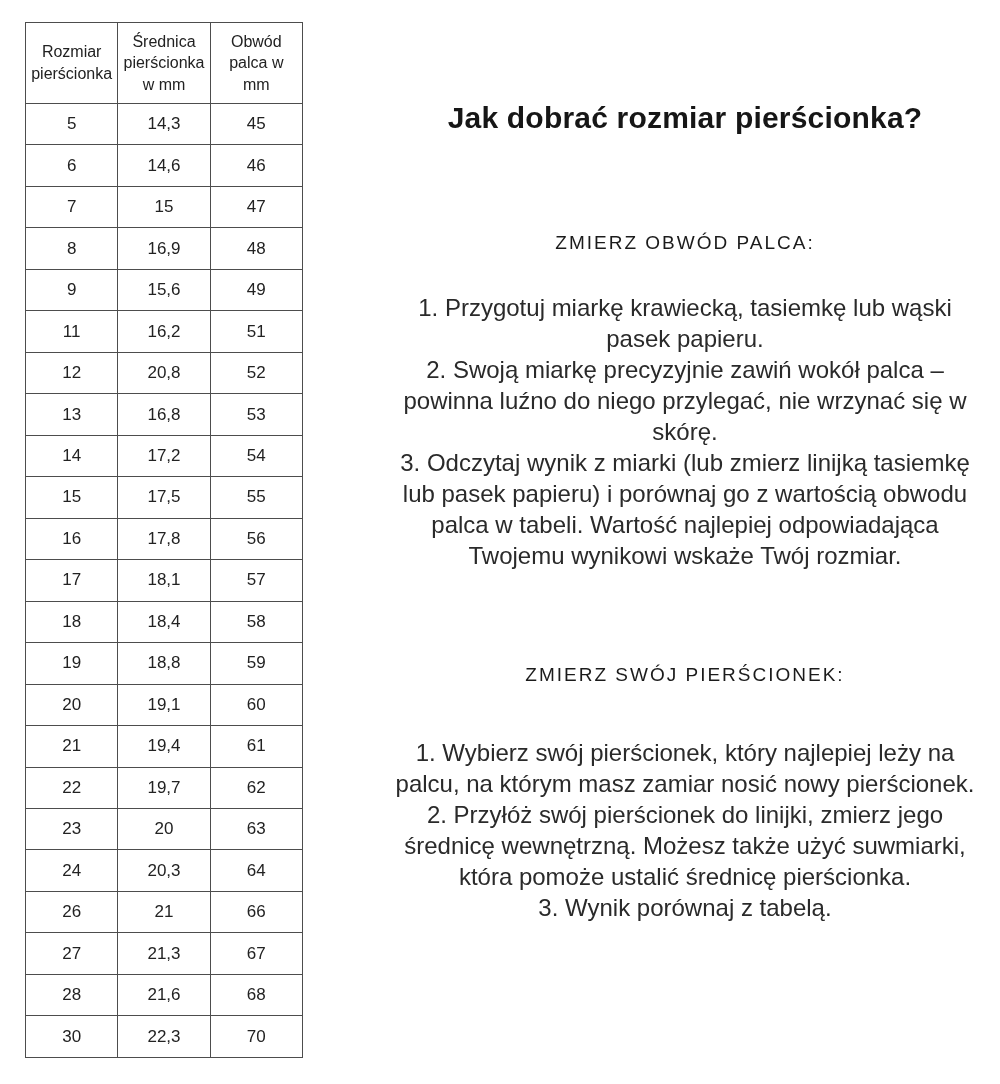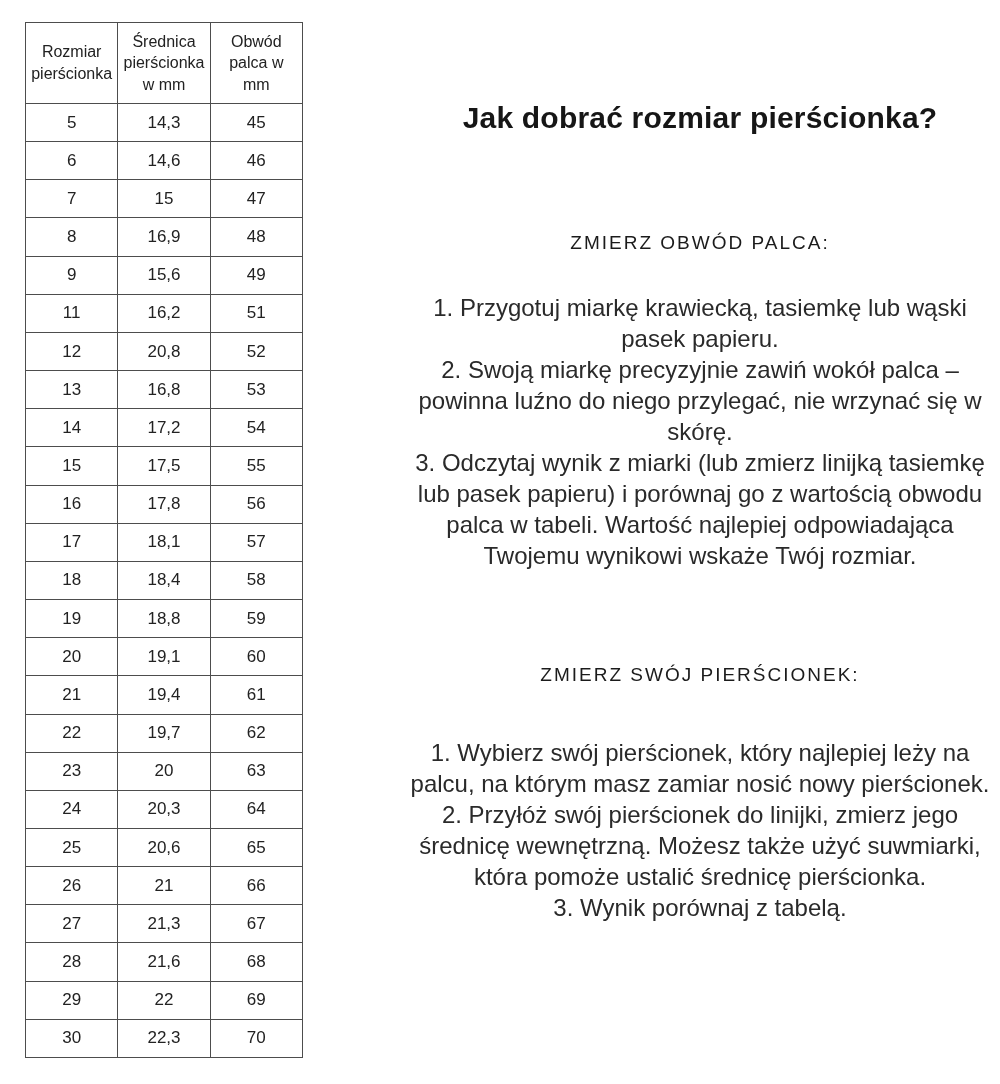--- a/index.html
+++ b/index.html
@@ -42,21 +42,21 @@
     line-height: 1.35;
   }
   .size-table td {
     height: 36.6px;
     font-size: 17px;
   }
 
   
   .guide {
     position: absolute;
-    left: 410px;
+    left: 395px;
     top: 0;
     width: 580px;
     height: 1084px;
     text-align: center;
   }
   .guide-title {
     position: absolute;
     top: 101px;
     left: 0;
     right: 0;
@@ -194,43 +194,33 @@
         <td>23</td>
         <td>20</td>
         <td>63</td>
       </tr>
       <tr>
         <td>24</td>
         <td>20,3</td>
         <td>64</td>
       </tr>
       <tr>
-        <td>25</td>
-        <td>20,6</td>
-        <td>65</td>
-      </tr>
-      <tr>
         <td>26</td>
         <td>21</td>
         <td>66</td>
       </tr>
       <tr>
         <td>27</td>
         <td>21,3</td>
         <td>67</td>
       </tr>
       <tr>
         <td>28</td>
         <td>21,6</td>
         <td>68</td>
-      </tr>
-      <tr>
-        <td>29</td>
-        <td>22</td>
-        <td>69</td>
       </tr>
       <tr>
         <td>30</td>
         <td>22,3</td>
         <td>70</td>
       </tr>
     </tbody>
 </table>
 
 <div class="guide">

